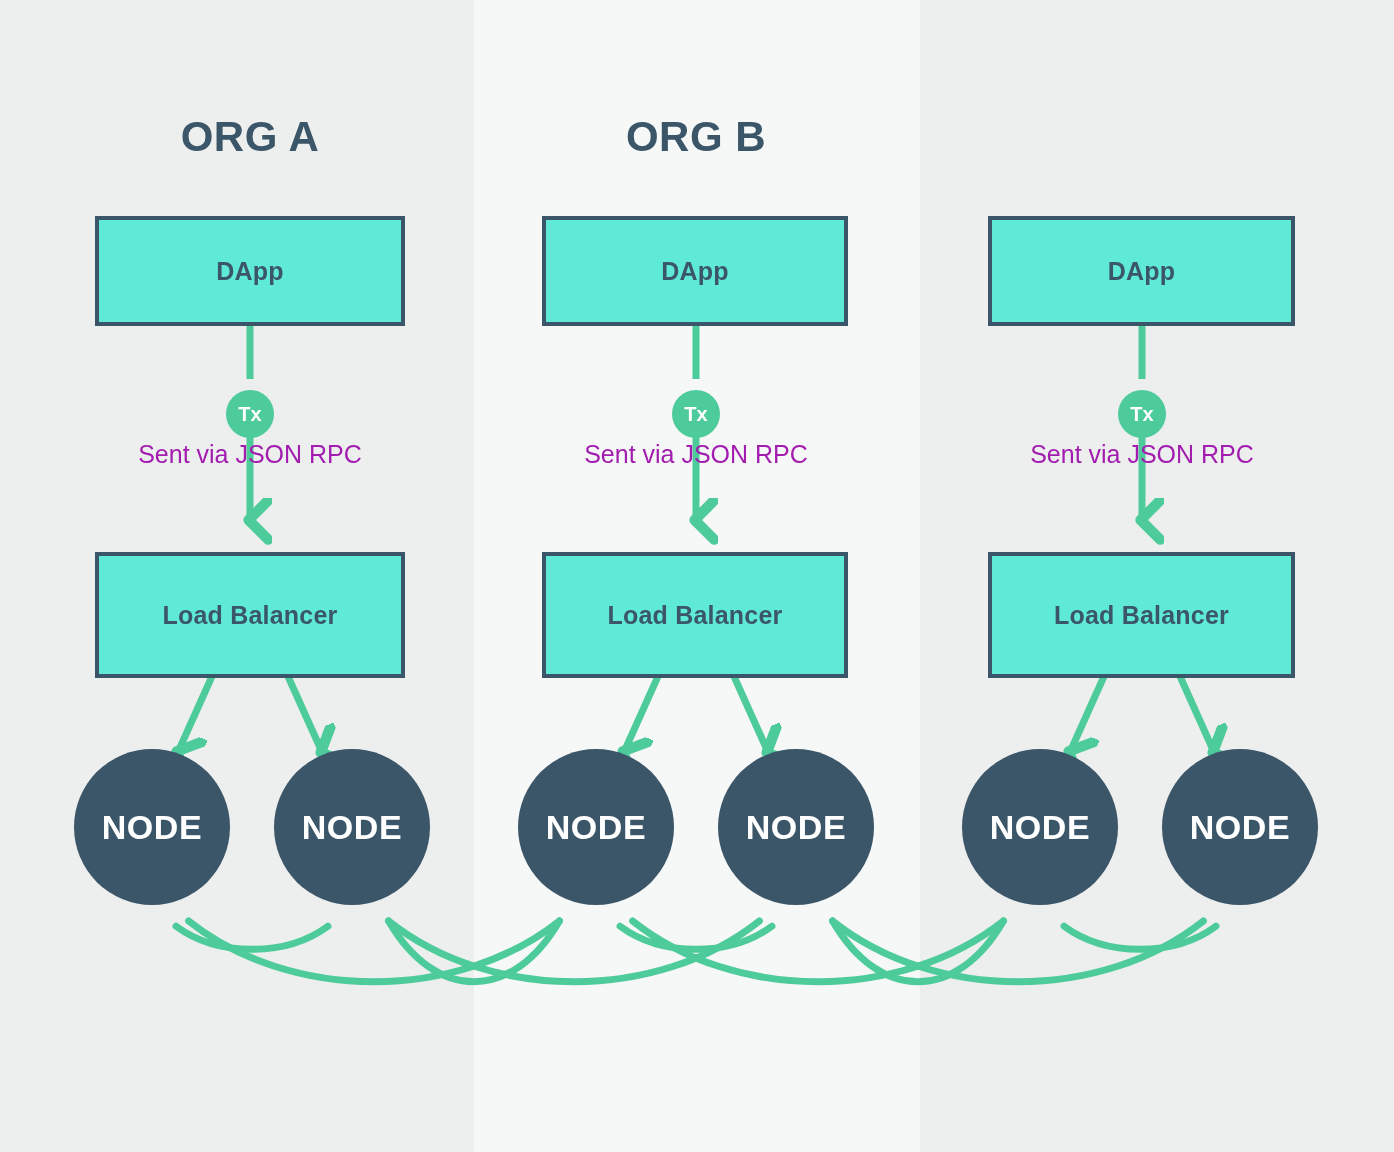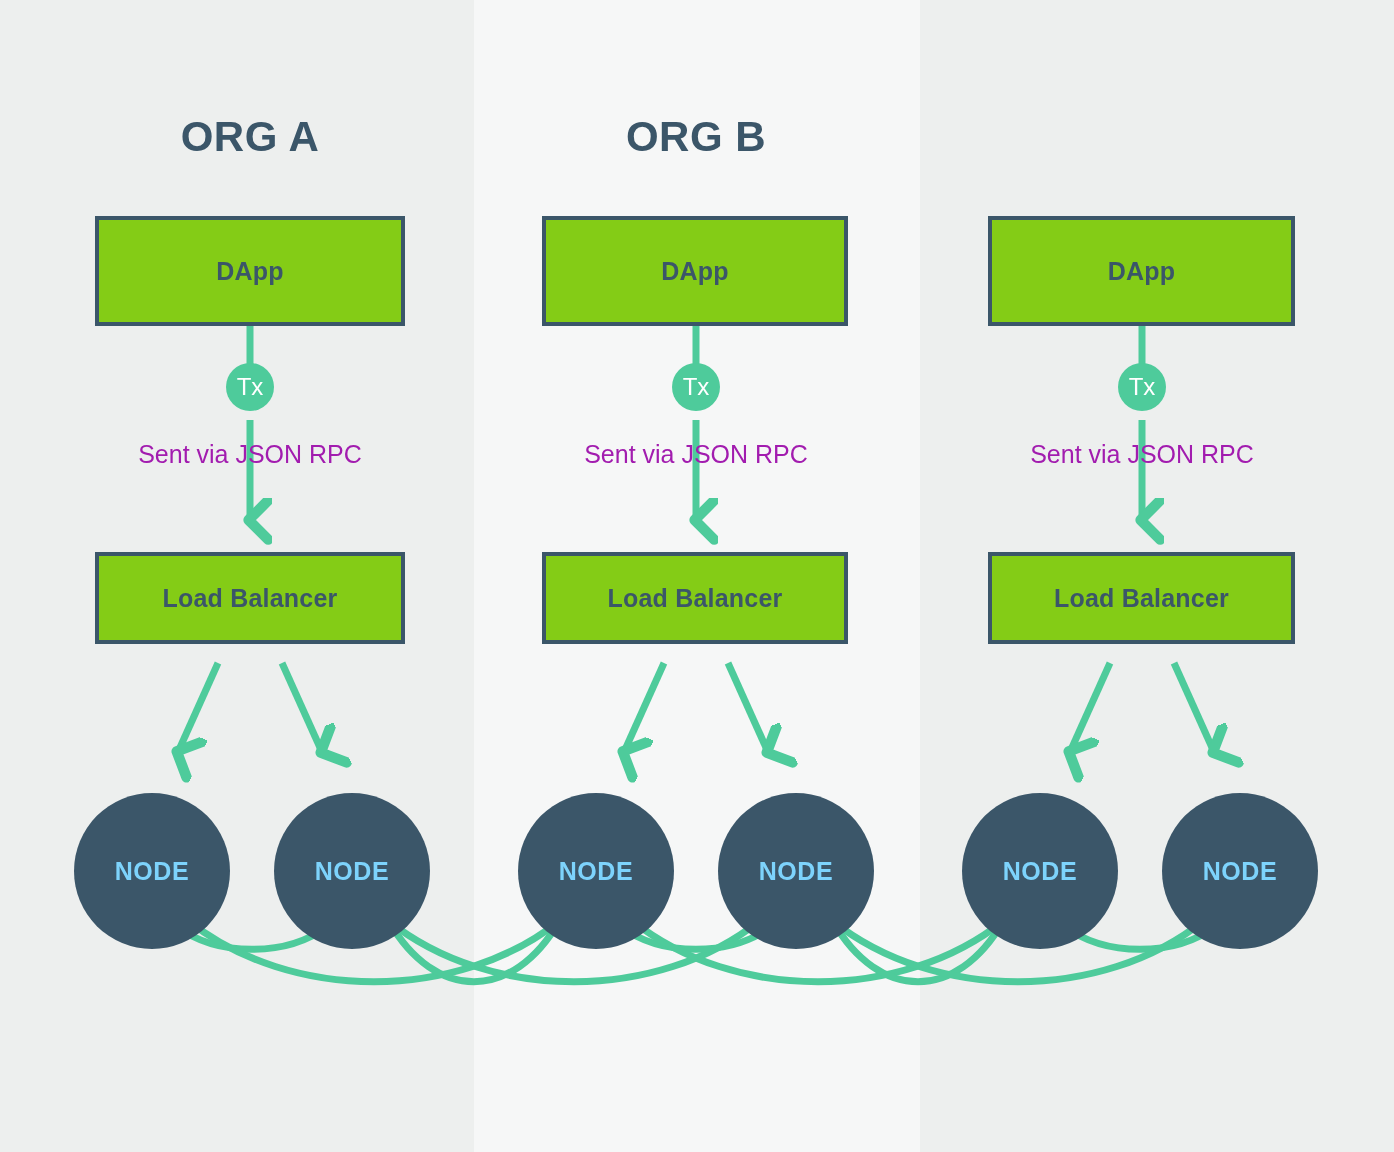--- a/index.html
+++ b/index.html
@@ -43,54 +43,54 @@
     color: #3b5669;
     top: 113px;
     width: 420px;
   }
   #org-title-a { left: 40px; }
   #org-title-b { left: 486px; }
   #org-title-c { left: 932px; }
 
   .node-box {
     position: absolute;
-    background: #84cc16;
+    background: #5eead4;
     border: 4px solid #3b5669;
     box-sizing: border-box;
     display: flex;
     align-items: center;
     justify-content: center;
     color: #3b5669;
     font-size: 25px;
     font-weight: bold;
     letter-spacing: 0.2px;
   }
   .dapp-box { top: 216px; height: 110px; }
-  .lb-box   { top: 552px; height: 92px; }
+  .lb-box   { top: 552px; height: 126px; }
 
   #dapp-a { left: 95px;  width: 310px; }
   #dapp-b { left: 542px; width: 306px; }
   #dapp-c { left: 988px; width: 307px; }
   #lb-a   { left: 95px;  width: 310px; }
   #lb-b   { left: 542px; width: 306px; }
   #lb-c   { left: 988px; width: 307px; }
 
   .tx-badge {
     position: absolute;
     width: 48px;
     height: 48px;
     border-radius: 50%;
     background: #4ecb9b;
     color: #ffffff;
     display: flex;
     align-items: center;
     justify-content: center;
-    font-size: 24px;
-    font-weight: normal;
-    top: 363px;
+    font-size: 20px;
+    font-weight: bold;
+    top: 390px;
   }
   #tx-a { left: 226px; }
   #tx-b { left: 672px; }
   #tx-c { left: 1118px; }
 
   .rpc-label {
     position: absolute;
     top: 440px;
     width: 420px;
     text-align: center;
@@ -100,28 +100,28 @@
   #rpc-a { left: 40px; }
   #rpc-b { left: 486px; }
   #rpc-c { left: 932px; }
 
   .node-circle {
     position: absolute;
     width: 156px;
     height: 156px;
     border-radius: 50%;
     background: #3b5669;
-    color: #7dd3fc;
+    color: #ffffff;
     display: flex;
     align-items: center;
     justify-content: center;
-    font-size: 25px;
+    font-size: 34px;
     font-weight: bold;
     letter-spacing: 0.6px;
-    top: 793px;
+    top: 749px;
   }
   #node-a1 { left: 74px; }
   #node-a2 { left: 274px; }
   #node-b1 { left: 518px; }
   #node-b2 { left: 718px; }
   #node-c1 { left: 962px; }
   #node-c2 { left: 1162px; }
 </style>
 </head>
 <body>

